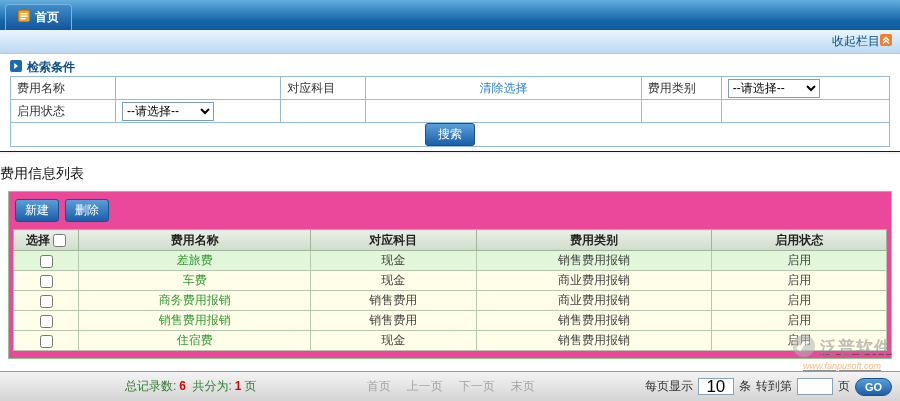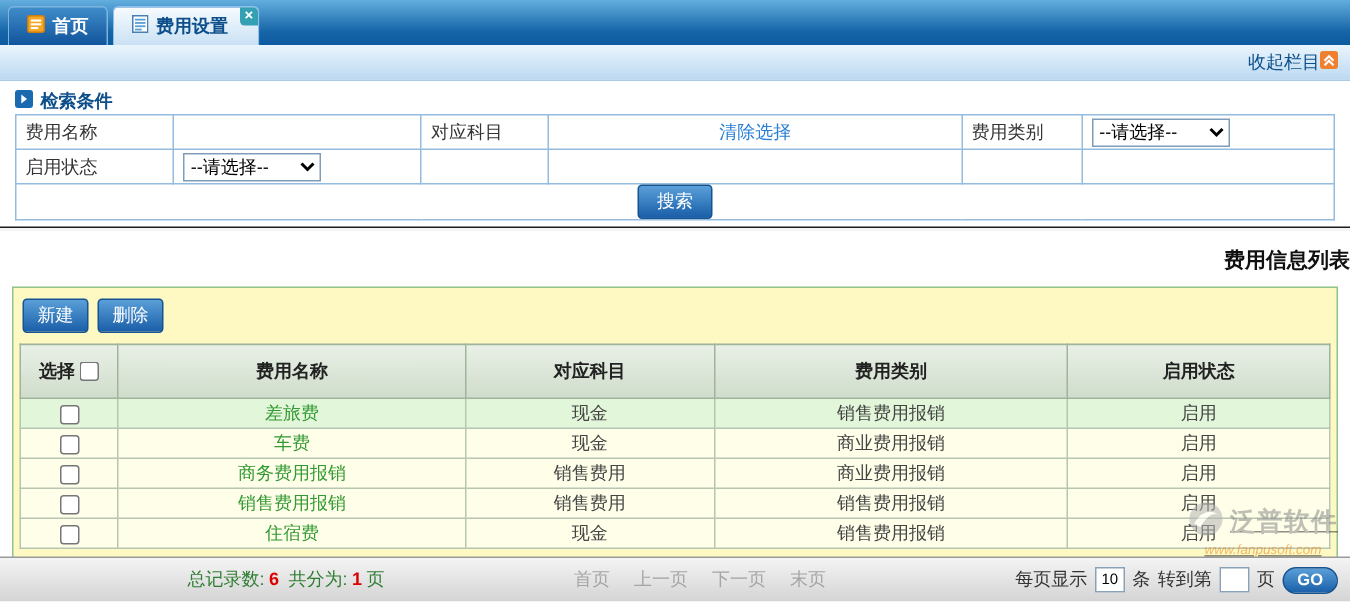--- a/index.html
+++ b/index.html
@@ -45,48 +45,48 @@
   .clear-cell { text-align:center; }
   .link-blue { color:#2a7fd4; cursor:pointer; text-decoration:none; }
   .plain-input { width:100%; border:none; outline:none; height:18px; font-size:12px; background:transparent; }
   select.cmb { font-size:12px; height:19px; width:92px; border:1px solid #7f9db9; background:#fff; }
   .btn-blue {
     background:linear-gradient(#5a9fd8,#1a5fa8); color:#fff; border:1px solid #17538f;
     border-radius:3px; padding:2px 12px; font-size:12px; cursor:pointer;
   }
   .divider { height:3px; background:#1c1c1c; margin-top:4px; border-bottom:2px solid #f4f4f4; }
   
-  .list-title { text-align:right; font-weight:bold; font-size:14px; color:#111; margin:11px 0 8px 0; }
-  .content-box { margin:0 8px; border:1px solid #8fc48f; padding:5px 4px 7px 4px; background:#fef9c3; }
+  .list-title { text-align:left; font-weight:normal; font-size:14px; color:#111; margin:11px 0 8px 0; }
+  .content-box { margin:0 8px; border:1px solid #8fc48f; padding:5px 4px 7px 4px; background:#ec4899; }
   .toolbar { display:flex; gap:6px; margin:2px 0 7px 2px; }
   .btn-sm { padding:2px 9px; }
   table.data-table { width:100%; border-collapse:collapse; table-layout:fixed; }
   table.data-table th {
-    background:linear-gradient(#e9f0e6,#cfdccb); border:1px solid #9fb49b; height:36px;
+    background:linear-gradient(#e9f0e6,#cfdccb); border:1px solid #9fb49b; height:21px;
     font-weight:bold; color:#222; font-size:12px;
   }
   table.data-table td {
     border:1px solid #b6c6b1; height:20px; text-align:center; background:#ffffe9; color:#444;
   }
   table.data-table tbody tr:first-child td { background:#e2f6d9; }
   .row-link { color:#339933; cursor:pointer; text-decoration:none; }
   table.data-table input[type=checkbox], th input[type=checkbox] { width:13px; height:13px; vertical-align:middle; }
   
   .pagination {
     position:absolute; left:0; bottom:0; width:900px; height:30px;
     background:linear-gradient(#f4f4f4,#d4d4d4); border-top:1px solid #9a9a9a;
     display:flex; align-items:center; justify-content:space-between; padding:0 8px 0 125px;
   }
   .stats { color:#2e7d32; white-space:nowrap; }
   .stats .num { color:#dd0000; font-weight:bold; padding:0 3px; }
   .pager-links { display:flex; gap:16px; color:#a5a5a5; }
   .pager-links span { cursor:default; }
   .page-ctrl { display:flex; align-items:center; gap:5px; color:#333; white-space:nowrap; }
   .page-ctrl input {
-    width:20px; height:17px; border:1px solid #89a2b8; text-align:center; font-size:10px; background:#fff;
+    width:36px; height:17px; border:1px solid #89a2b8; text-align:center; font-size:17px; background:#fff;
   }
   .go-btn {
     background:linear-gradient(#5a9fd8,#1a5fa8); color:#fff; font-weight:bold; border:1px solid #17538f;
     border-radius:9px; padding:2px 9px; font-size:11px; cursor:pointer;
   }
   
   .watermark {
     position:absolute; right:8px; bottom:30px; opacity:.55; text-align:center; pointer-events:none;text-decoration:underline;
   }
   .wm-top { display:flex; align-items:center; gap:4px; justify-content:flex-end; }
@@ -100,33 +100,20 @@
   <div class="tab tab-home">
     <span>
       <svg width="12" height="12" viewBox="0 0 12 12">
           <rect x="0.5" y="0.5" width="11" height="11" rx="1.5" fill="#f5a623" stroke="#d07d10"></rect>
           <rect x="2.5" y="3" width="7" height="1.4" fill="#fff"></rect>
           <rect x="2.5" y="5.5" width="7" height="1.4" fill="#fff"></rect>
           <rect x="2.5" y="8" width="5" height="1.4" fill="#fff"></rect>
         </svg>
     </span>
     <span>首页</span>
-  </div>
-  <div class="tab tab-active">
-    <span>
-      <svg width="11" height="12" viewBox="0 0 11 12">
-          <rect x="0.5" y="0.5" width="10" height="11" fill="#fff" stroke="#4a7fb5"></rect>
-          <rect x="2" y="2.5" width="7" height="1.2" fill="#5a9fd4"></rect>
-          <rect x="2" y="4.7" width="7" height="1.2" fill="#5a9fd4"></rect>
-          <rect x="2" y="6.9" width="7" height="1.2" fill="#5a9fd4"></rect>
-          <rect x="2" y="9.1" width="4.5" height="1.2" fill="#5a9fd4"></rect>
-        </svg>
-    </span>
-    <span>费用设置</span>
-    <span class="tab-close">×</span>
   </div>
 </div>
 
 <div class="subbar">
   <span class="collapse-link">收起栏目</span>
   <span>
     <svg width="12" height="12" viewBox="0 0 12 12">
         <rect width="12" height="12" rx="2" fill="#f08030"></rect>
         <path d="M3 6.5 L6 3.5 L9 6.5" stroke="#fff" stroke-width="1.5" fill="none"></path>
         <path d="M3 9.5 L6 6.5 L9 9.5" stroke="#fff" stroke-width="1.5" fill="none"></path>

